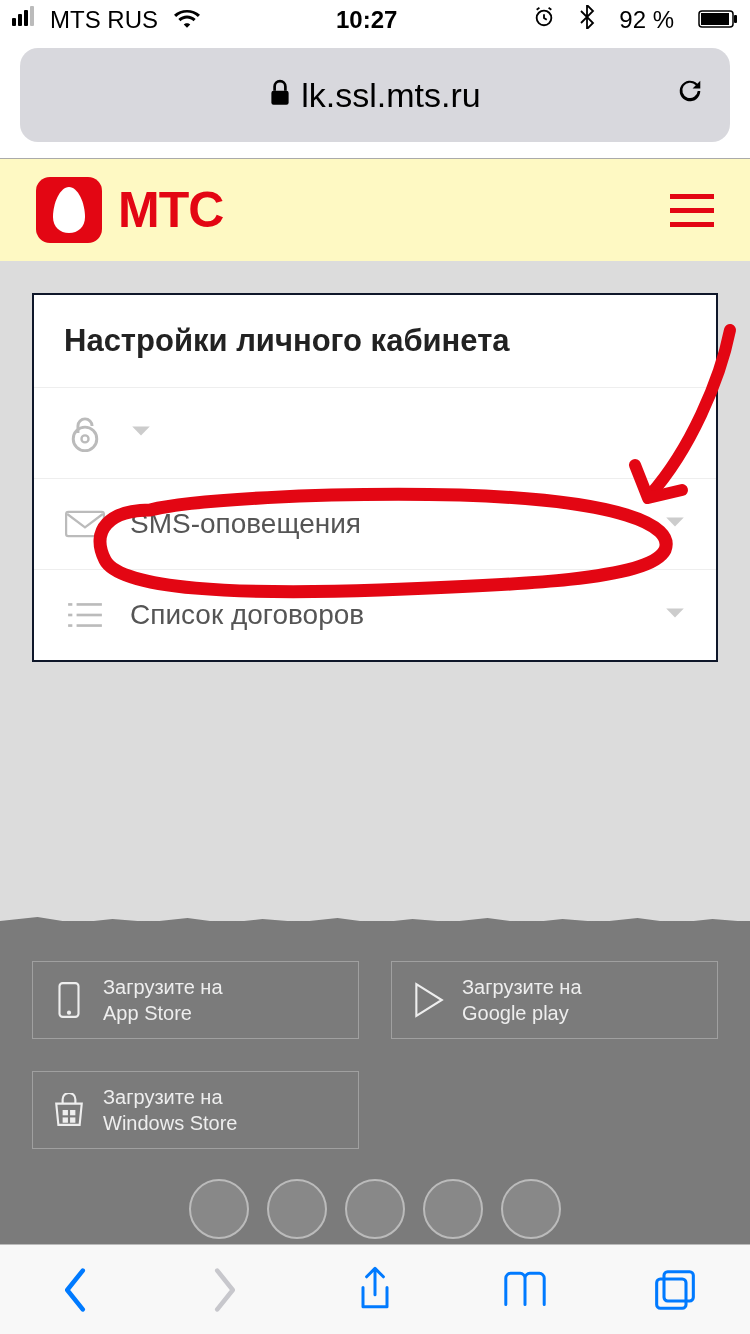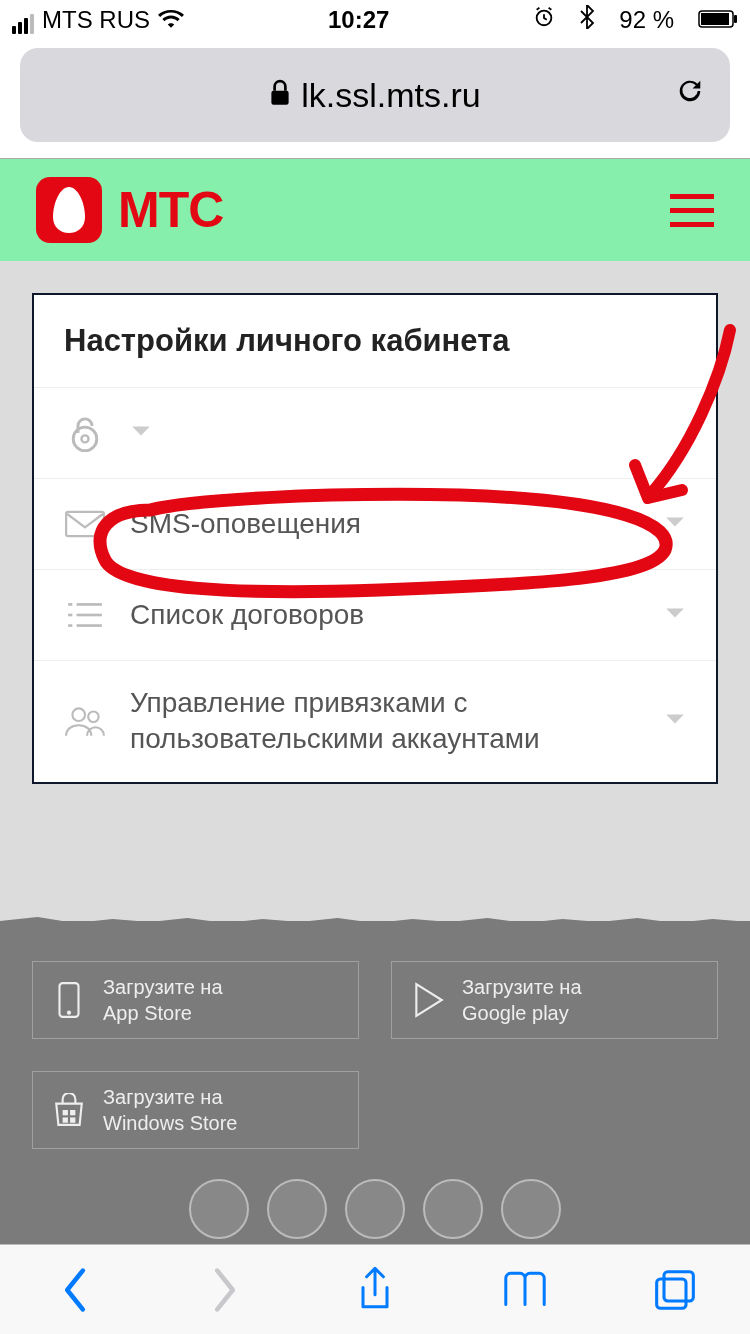--- a/index.html
+++ b/index.html
@@ -14,42 +14,42 @@
   .status-bar {
     height: 40px;
     display: flex;
     align-items: center;
     justify-content: space-between;
     padding: 0 12px;
     font-size: 24px;
     font-weight: 500;
     color: #000;
   }
-  .status-left { display: flex; align-items: flex-end; gap: 8px; }
+  .status-left { display: flex; align-items: flex-start; gap: 16px; }
   .status-right { display: flex; align-items: center; gap: 24px; }
   .signal-icon { display: inline-flex; align-items: flex-end; gap: 2px; }
   .signal-bar { width: 4px; background: #000; border-radius: 1px; }
   .wifi-icon, .alarm-icon, .bt-icon, .battery-icon { display: inline-block; }
   .address-bar {
     margin: 8px 20px 16px;
     background: #d8d8dd;
     border-radius: 18px;
     height: 94px;
     display: flex;
     align-items: center;
     justify-content: center;
     position: relative;
     font-size: 34px;
     color: #000;
   }
   .lock-icon { margin-right: 10px; }
   .refresh-icon { position: absolute; right: 24px; }
   .divider { height: 1px; background: #aaa; }
   .site-header {
-    background: #86efac;
+    background: #fef9c3;
     display: flex;
     align-items: center;
     justify-content: space-between;
     padding: 18px 36px;
   }
   .logo { display: flex; align-items: center; gap: 16px; }
   .logo-egg {
     width: 66px; height: 66px;
     background: #e30613;
     border-radius: 14px;
@@ -269,35 +269,20 @@
           </svg>
       </span>
       <span class="menu-label">Список договоров</span>
       <span class="chevron">
         <svg width="22" height="14" viewBox="0 0 20 12">
             <path d="M2 2l8 8 8-8" fill="#ccc"></path>
           </svg>
       </span>
     </div>
 
-    <div class="menu-item">
-      <span class="menu-icon">
-        <svg width="42" height="34" viewBox="0 0 40 32">
-            <circle cx="14" cy="10" r="6" fill="none" stroke="#bbb" stroke-width="2"></circle>
-            <circle cx="28" cy="12" r="5" fill="none" stroke="#bbb" stroke-width="2"></circle>
-            <path d="M2 30c0-6 5-10 12-10s12 4 12 10M22 30c0-5 4-8 8-8s8 3 8 8" fill="none" stroke="#bbb" stroke-width="2"></path>
-          </svg>
-      </span>
-      <span class="menu-label">Управление привязками с пользовательскими аккаунтами</span>
-      <span class="chevron">
-        <svg width="22" height="14" viewBox="0 0 20 12">
-            <path d="M2 2l8 8 8-8" fill="#ccc"></path>
-          </svg>
-      </span>
-    </div>
   </div>
 </div>
 
 <div class="footer">
   <div class="store-grid">
     <div class="store-btn">
       <span class="store-icon">
         <svg width="24" height="38" viewBox="0 0 22 36">
             <rect x="2" y="2" width="18" height="32" rx="3" fill="none" stroke="#eee" stroke-width="2"></rect>
             <circle cx="11" cy="30" r="2" fill="#eee"></circle>

